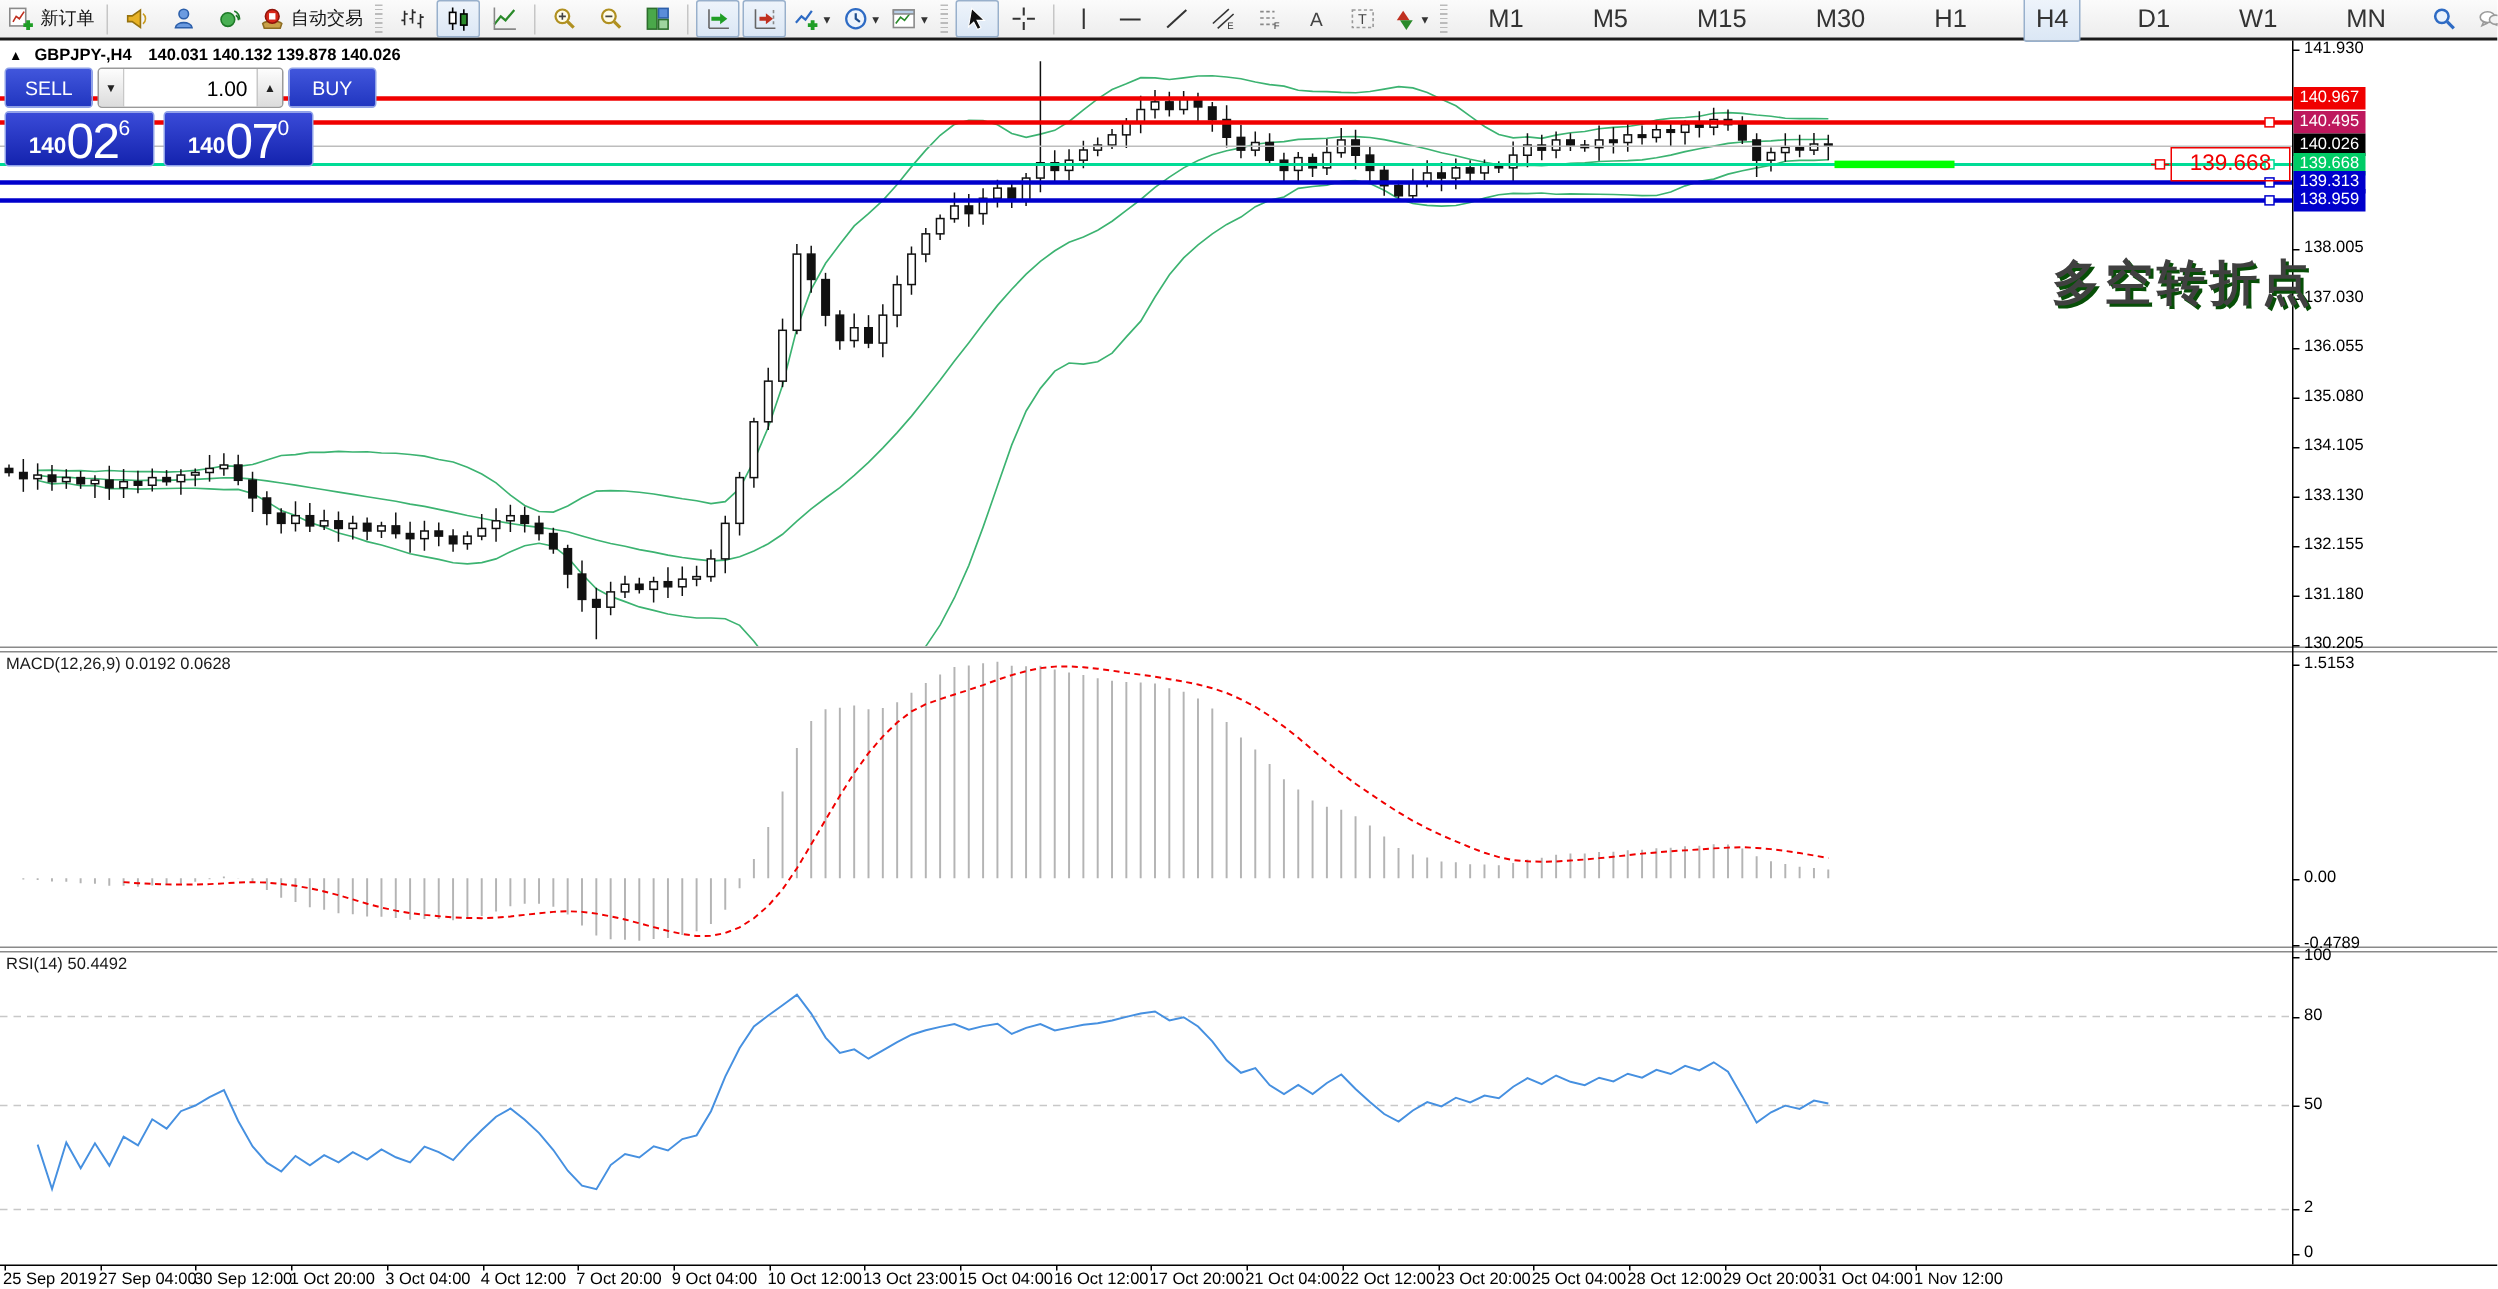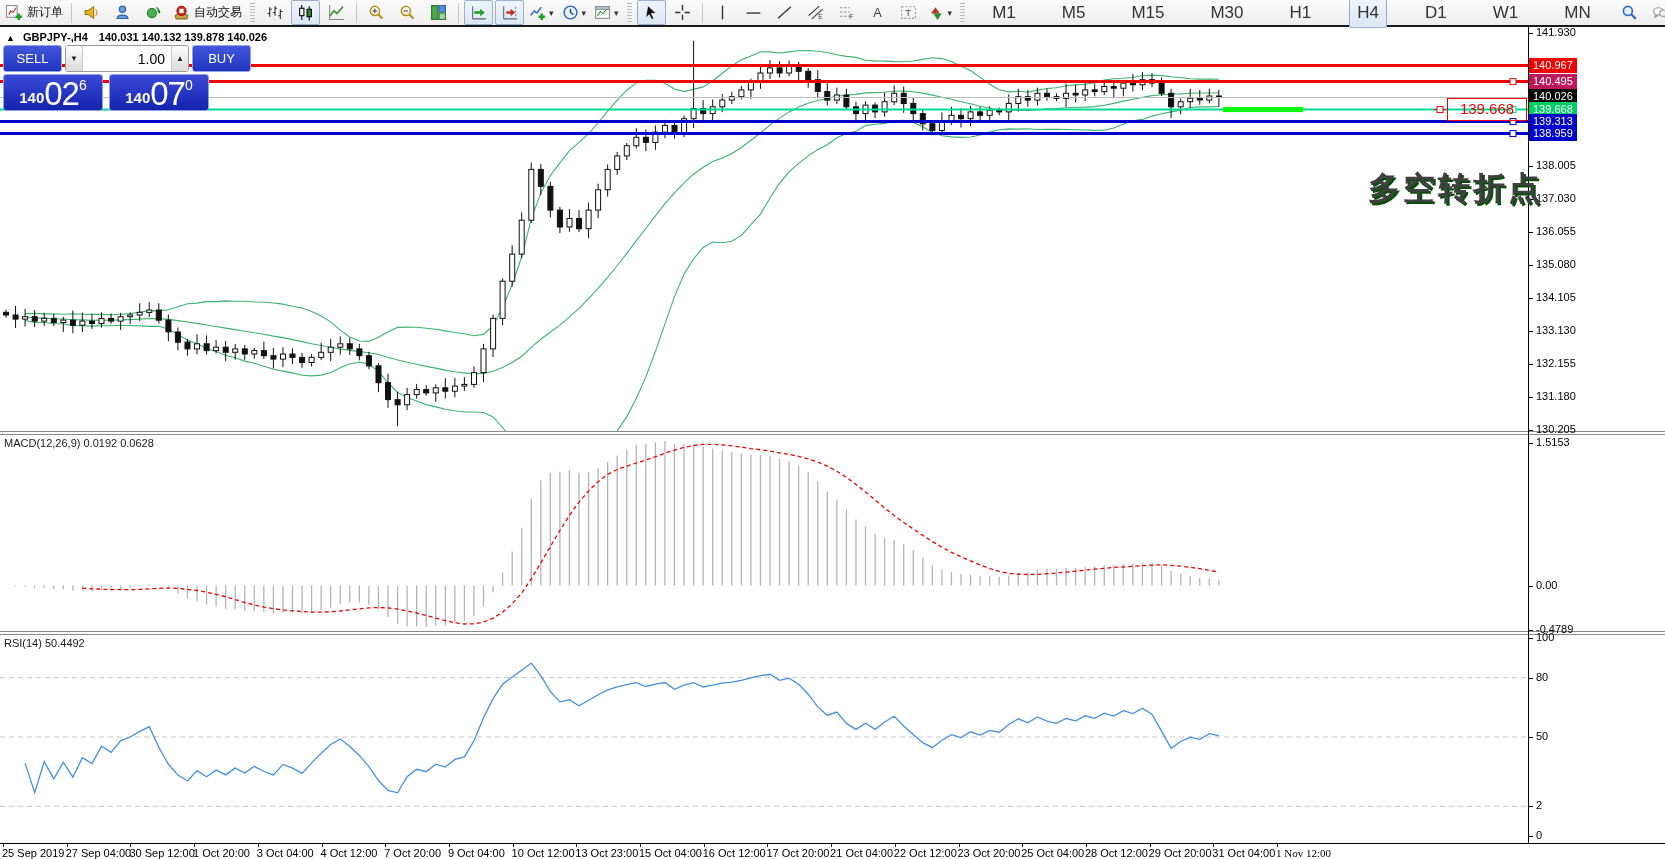--- a/index.html
+++ b/index.html
@@ -859,17 +859,17 @@
     <div class="tlabel" style="left: 957.5px;">23 Oct 20:00</div>
     <div class="ttick" style="left: 1022.2px;"></div>
     <div class="tlabel" style="left: 1021.2px;">25 Oct 04:00</div>
     <div class="ttick" style="left: 1085.9px;"></div>
     <div class="tlabel" style="left: 1084.9px;">28 Oct 12:00</div>
     <div class="ttick" style="left: 1149.6px;"></div>
     <div class="tlabel" style="left: 1148.6px;">29 Oct 20:00</div>
     <div class="ttick" style="left: 1213.3px;"></div>
     <div class="tlabel" style="left: 1212.3px;">31 Oct 04:00</div>
     <div class="ttick" style="left: 1277px;"></div>
-    <div class="tlabel" style="left: 1276px; font-family: Liberation Serif, serif;">1 Nov 12:00</div>
+    <div class="tlabel" style="left: 1276px;">1 Nov 12:00</div>
   </div>
 
 <div id="price-flag">139.668</div>
 <div id="annotation">多空转折点</div>
 
 </body></html>

